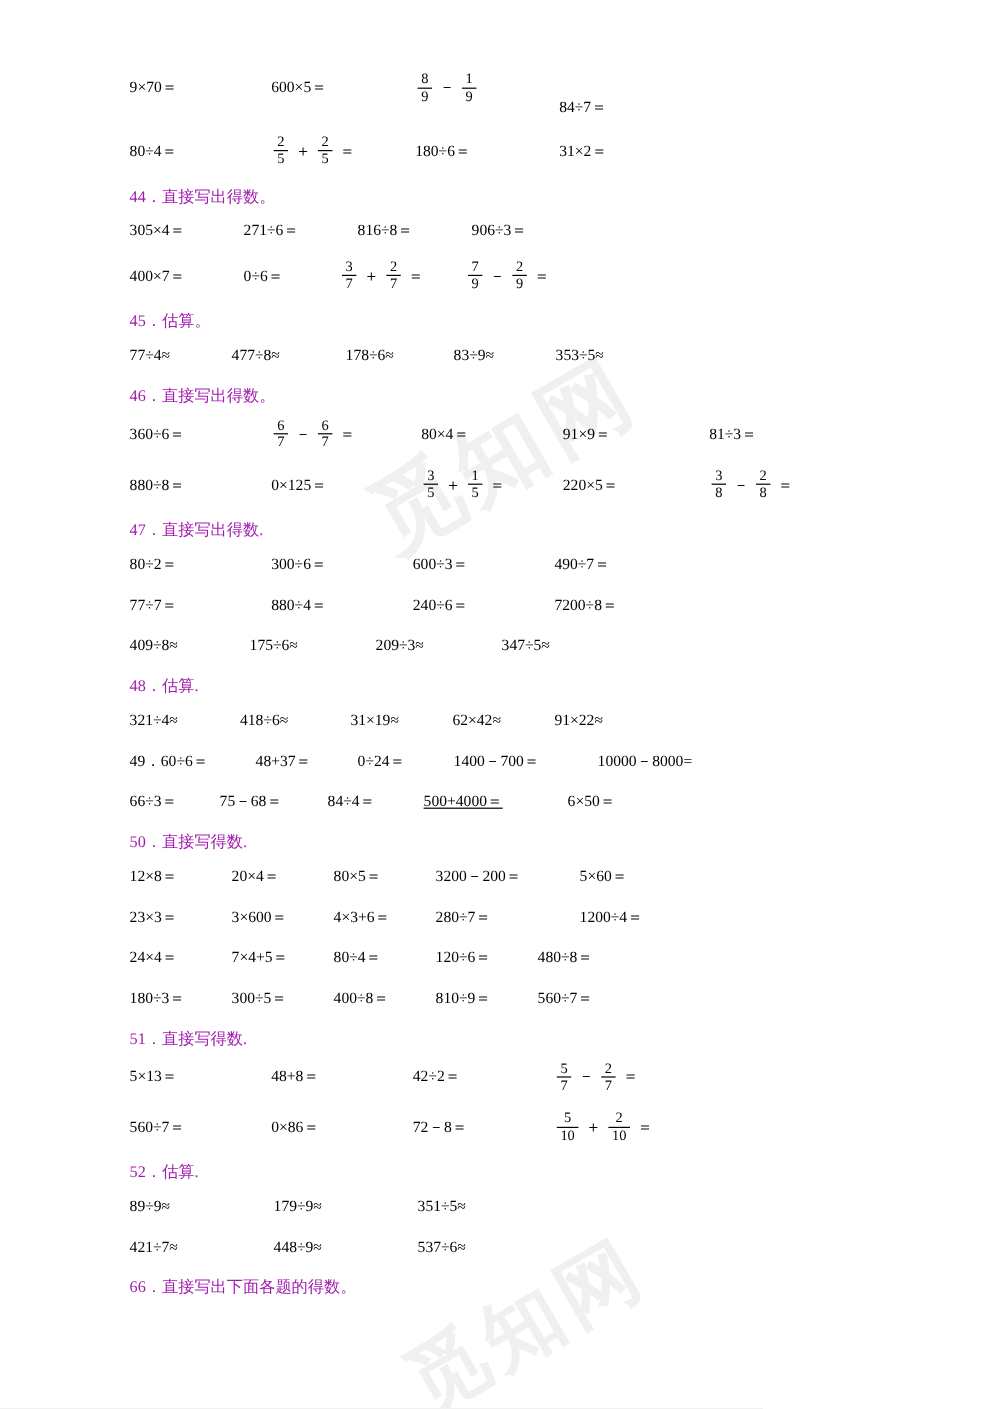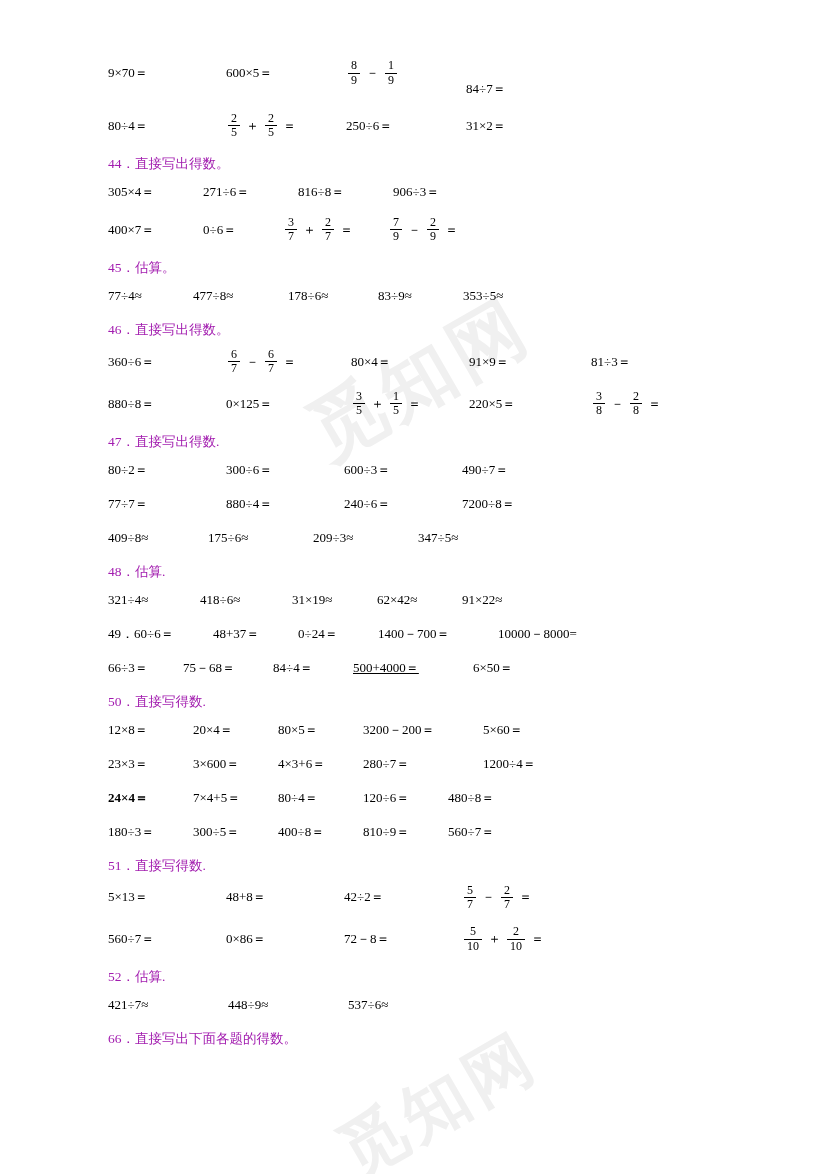--- a/index.html
+++ b/index.html
@@ -105,21 +105,21 @@
             <span class="num">2</span>
             <span class="den">5</span>
           </span>
           <span class="op">＋</span>
           <span class="frac">
             <span class="num">2</span>
             <span class="den">5</span>
           </span>
           <span class="op">＝</span>
         </div>
-        <div class="cell" style="width: 120px;">250÷6＝</div>
+        <div class="cell" style="width: 120px;">180÷6＝</div>
         <div class="cell" style="width: 120px;">31×2＝</div>
       </div>
       <div class="heading">44．直接写出得数。</div>
       <div class="row">
         <div class="cell" style="width: 95px;">305×4＝</div>
         <div class="cell" style="width: 95px;">271÷6＝</div>
         <div class="cell" style="width: 95px;">816÷8＝</div>
         <div class="cell" style="width: 95px;">906÷3＝</div>
       </div>
       <div class="row">
@@ -256,21 +256,21 @@
         <div class="cell" style="width: 85px;">5×60＝</div>
       </div>
       <div class="row">
         <div class="cell" style="width: 85px;">23×3＝</div>
         <div class="cell" style="width: 85px;">3×600＝</div>
         <div class="cell" style="width: 85px;">4×3+6＝</div>
         <div class="cell" style="width: 120px;">280÷7＝</div>
         <div class="cell" style="width: 85px;">1200÷4＝</div>
       </div>
       <div class="row">
-        <div class="cell" style="width: 85px; font-weight: bold;">24×4＝</div>
+        <div class="cell" style="width: 85px;">24×4＝</div>
         <div class="cell" style="width: 85px;">7×4+5＝</div>
         <div class="cell" style="width: 85px;">80÷4＝</div>
         <div class="cell" style="width: 85px; font-family: Liberation Serif, serif;">120÷6＝</div>
         <div class="cell" style="width: 85px;">480÷8＝</div>
       </div>
       <div class="row">
         <div class="cell" style="width: 85px;">180÷3＝</div>
         <div class="cell" style="width: 85px;">300÷5＝</div>
         <div class="cell" style="width: 85px;">400÷8＝</div>
         <div class="cell" style="width: 85px;">810÷9＝</div>
@@ -306,19 +306,24 @@
           <span class="op">＋</span>
           <span class="frac">
             <span class="num">2</span>
             <span class="den">10</span>
           </span>
           <span class="op">＝</span>
         </div>
       </div>
       <div class="heading">52．估算.</div>
       <div class="row">
+        <div class="cell" style="width: 120px;">89÷9≈</div>
+        <div class="cell" style="width: 120px;">179÷9≈</div>
+        <div class="cell" style="width: 120px;">351÷5≈</div>
+      </div>
+      <div class="row">
         <div class="cell" style="width: 120px;">421÷7≈</div>
         <div class="cell" style="width: 120px;">448÷9≈</div>
         <div class="cell" style="width: 120px;">537÷6≈</div>
       </div>
       <div class="heading">66．直接写出下面各题的得数。</div>
     </div>
 </div>
 
 </body></html>

